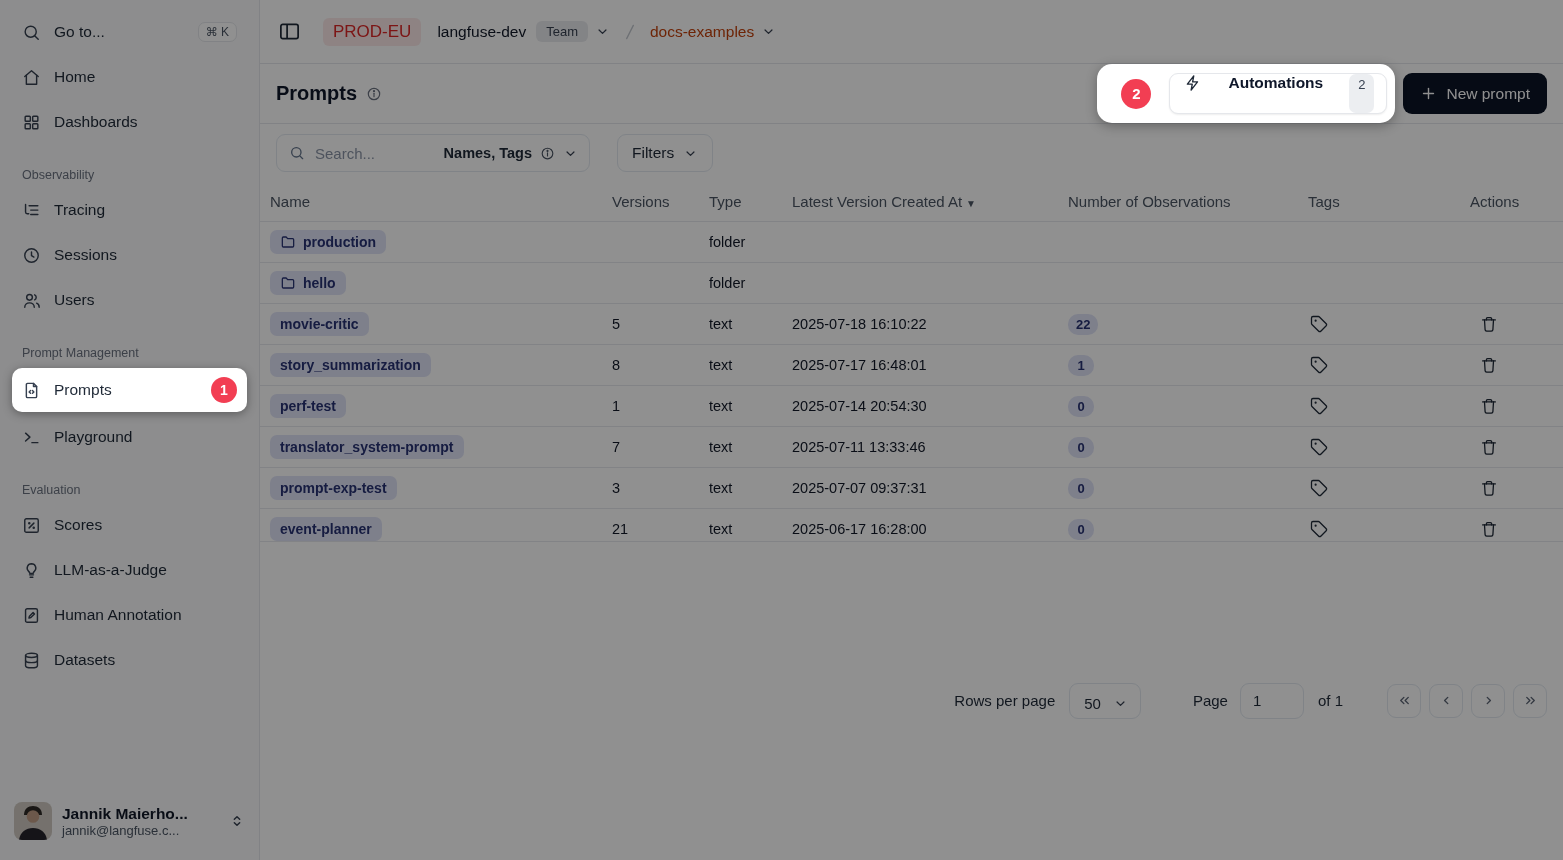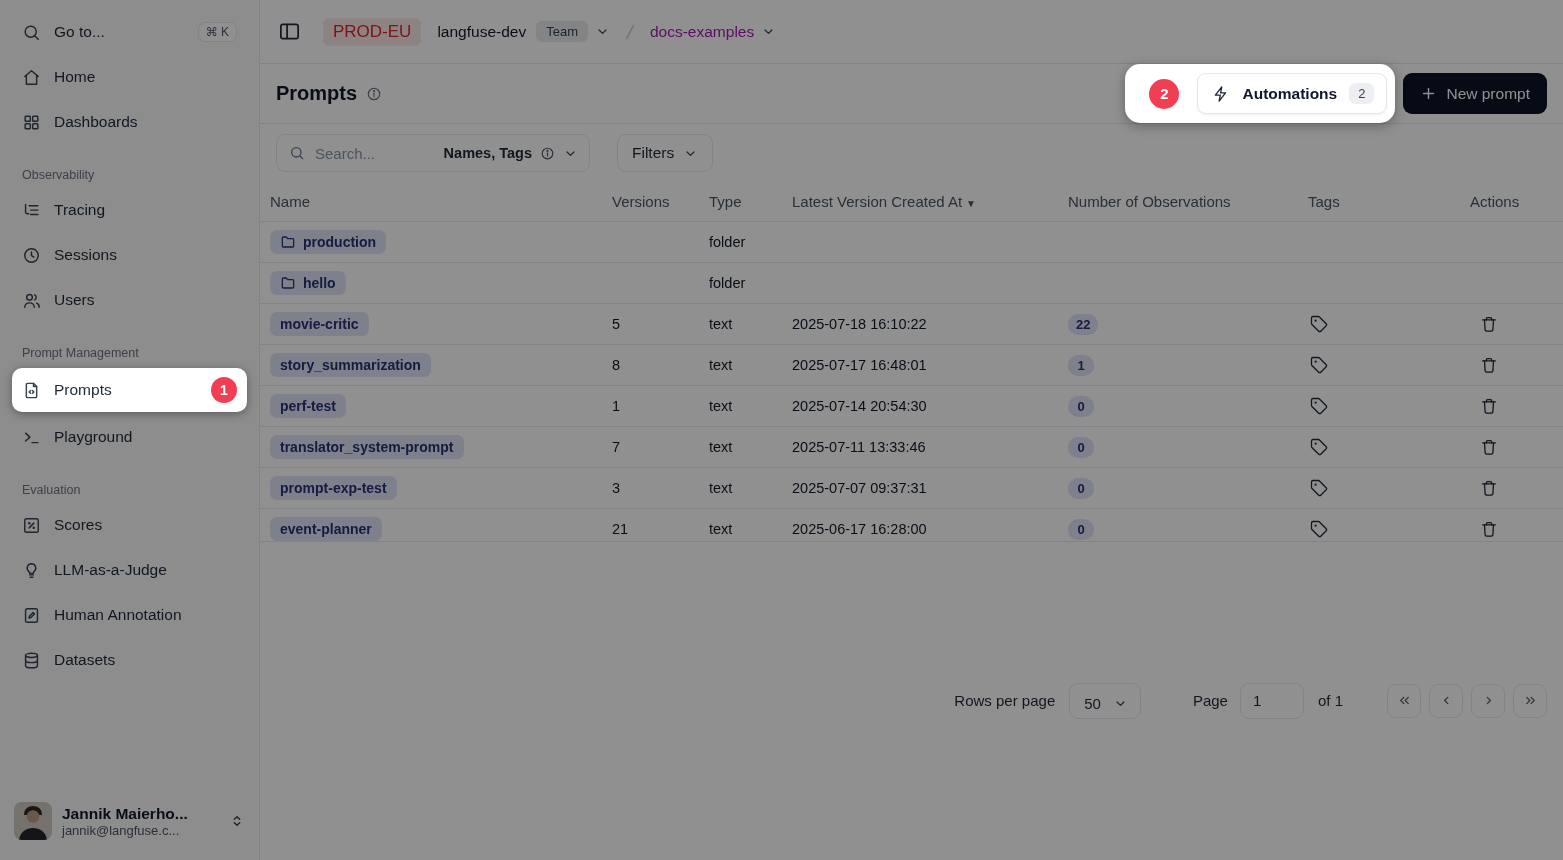--- a/index.html
+++ b/index.html
@@ -33,29 +33,29 @@
 
   
   .main { flex:1; min-width:0; display:flex; flex-direction:column; }
   .topbar { height:64px; flex:0 0 64px; display:flex; align-items:center; padding:0 18px; border-bottom:1px solid #e5e7eb; }
   .panel-icon { width:23px; height:23px; color:#1f2937; margin-right:22px; }
   .env-badge { font-size:17px; font-weight:500; color:#dc2626; background:#fbe9e9; border-radius:6px; padding:4px 10px; margin-right:16px; }
   .org-name { font-size:15.5px; font-weight:500; color:#111827; margin-right:10px; }
   .team-badge { font-size:13px; color:#374151; background:#e9eaee; border-radius:6px; padding:3px 10px; margin-right:7px; }
   .chev-sm { width:15px; height:15px; color:#374151; }
   .crumb-slash { width:20px; height:20px; color:#c3c8cf; margin:0 10px; }
-  .proj-name { font-size:15.5px; font-weight:500; color:#a21caf; margin-right:7px; }
+  .proj-name { font-size:15.5px; font-weight:500; color:#c2410c; margin-right:7px; }
 
   .pagehead { height:60px; flex:0 0 60px; display:flex; align-items:center; padding:0 16px; border-bottom:1px solid #e5e7eb; }
   .page-title { font-size:20px; font-weight:700; color:#0f172a; margin-right:9px; }
   .info-ic { width:16px; height:16px; color:#6b7280; }
   .head-actions { margin-left:auto; display:flex; align-items:center; gap:8px; }
   .auto-spot { display:flex; align-items:center; gap:18px; background:#fff; border-radius:15px; padding:9px 8px 9px 24px; box-shadow:0 3px 12px rgba(0,0,0,0.3); }
   .badge-circle.lg { width:30px; height:30px; font-size:15px; margin:0; flex:0 0 30px; }
-  .btn-automations { display:flex; align-items:center; gap:12px; height:41px; padding:0 12px 0 14px; border:1px solid #e5e7eb; border-radius:9px; background:#fff; font-size:15.5px; font-weight:600; color:#0f172a; box-shadow:0 1px 2px rgba(0,0,0,0.07); }
+  .btn-automations { display:flex; gap:26px; height:41px; padding:0 12px 0 14px; border:1px solid #e5e7eb; border-radius:9px; background:#fff; font-size:15.5px; font-weight:600; color:#0f172a; box-shadow:0 1px 2px rgba(0,0,0,0.07); }
   .zap-ic { width:18px; height:18px; color:#1f2937; }
   .count-badge { background:#eceef1; border-radius:7px; padding:3px 9px; font-size:13px; font-weight:500; color:#374151; }
   .btn-new { display:flex; align-items:center; gap:9px; height:41px; padding:0 17px; border:none; border-radius:9px; background:#0b1426; color:#fff; font-size:15.5px; font-weight:500; }
   .plus-ic { width:17px; height:17px; color:#fff; }
 
   .toolbar { height:58px; flex:0 0 58px; display:flex; align-items:center; gap:27px; padding:0 16px; }
   .searchbox { display:flex; align-items:center; width:314px; height:38px; border:1px solid #e2e8f0; border-radius:9px; background:#fff; padding:0 11px 0 12px; }
   .search-ic { width:16px; height:16px; color:#64748b; margin-right:10px; flex:0 0 16px; }
   .search-input { border:none; outline:none; flex:1; min-width:0; font-size:15px; color:#0f172a; background:transparent; }
   .search-input::placeholder { color:#8a94a6; }

